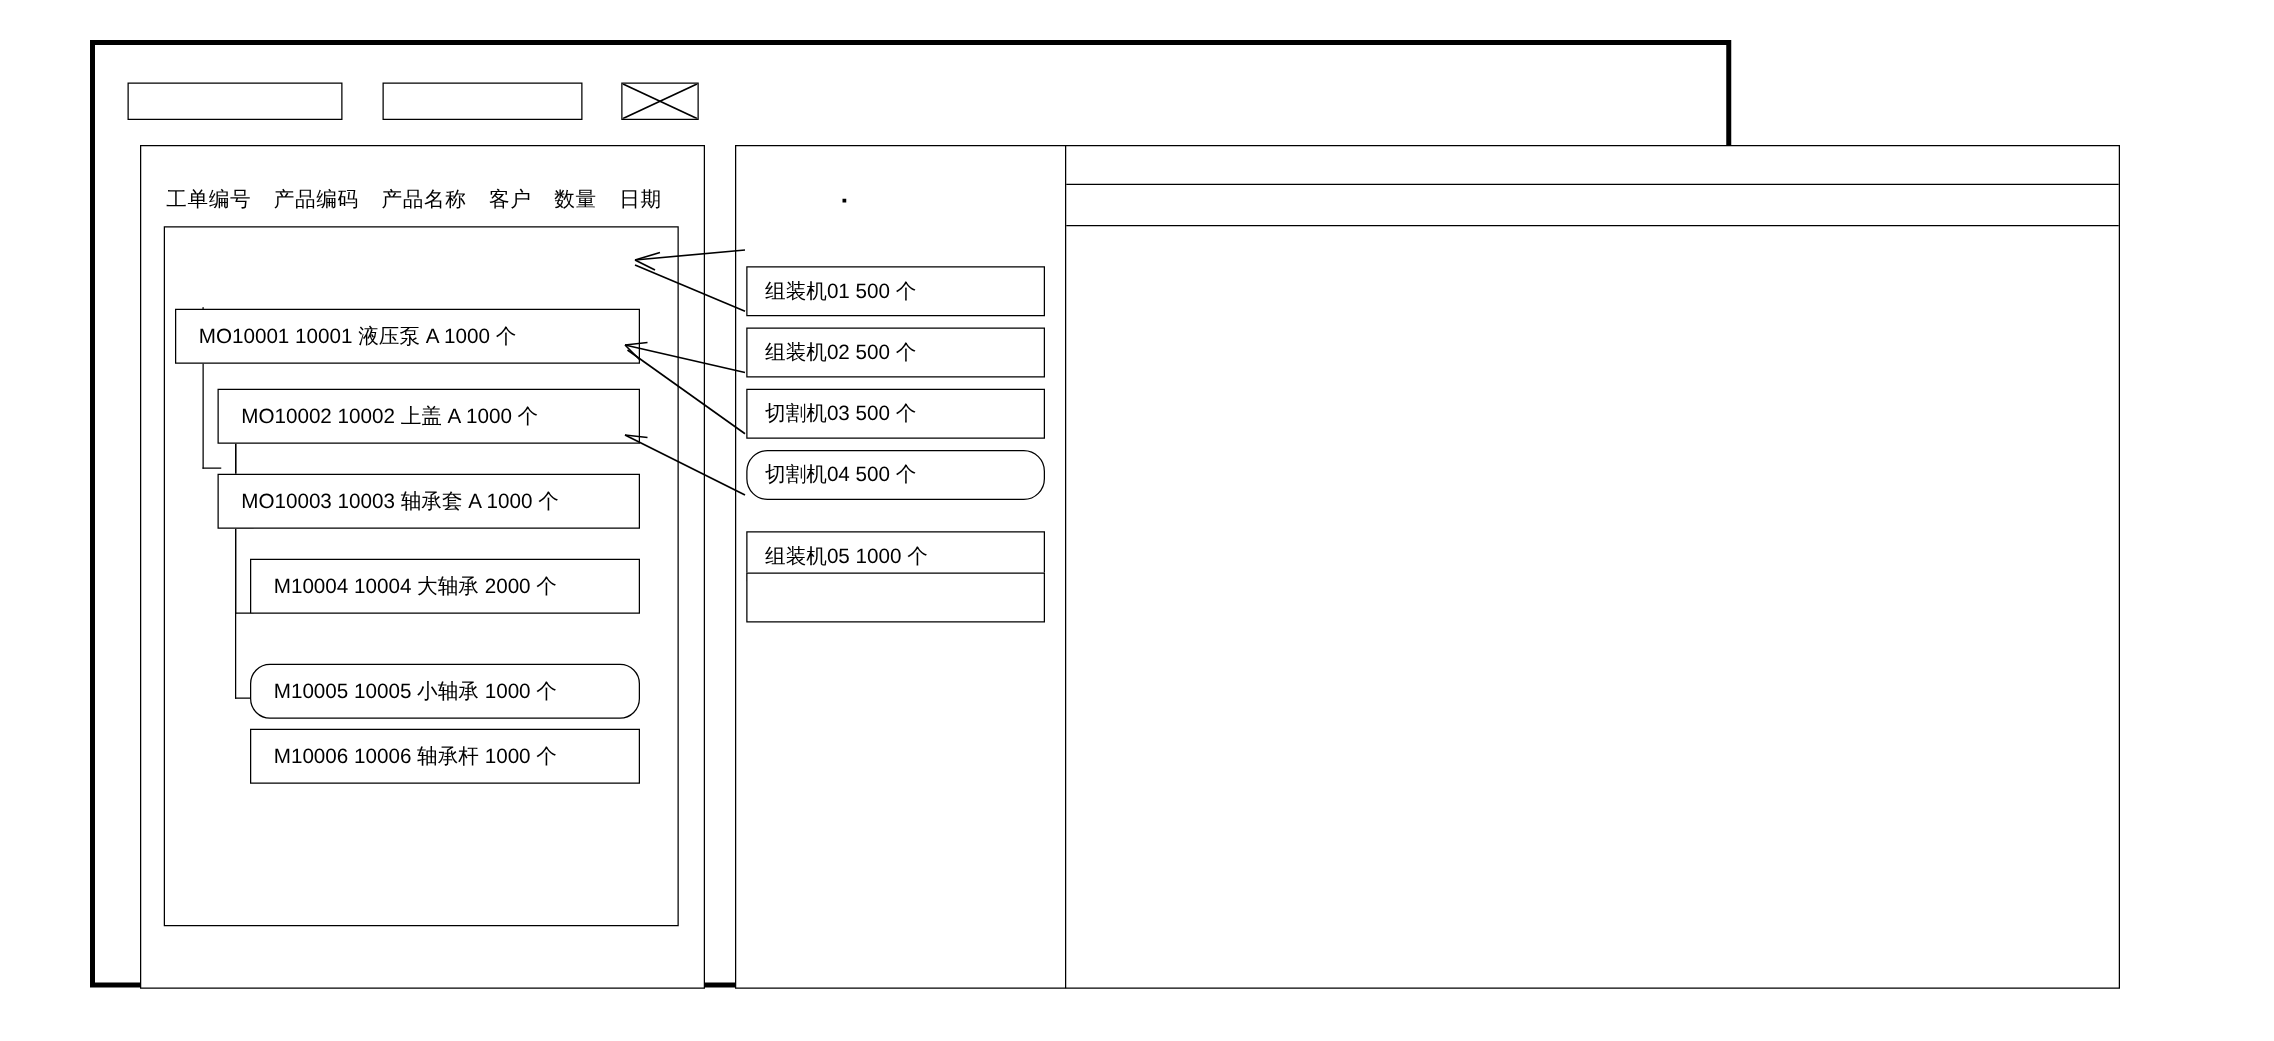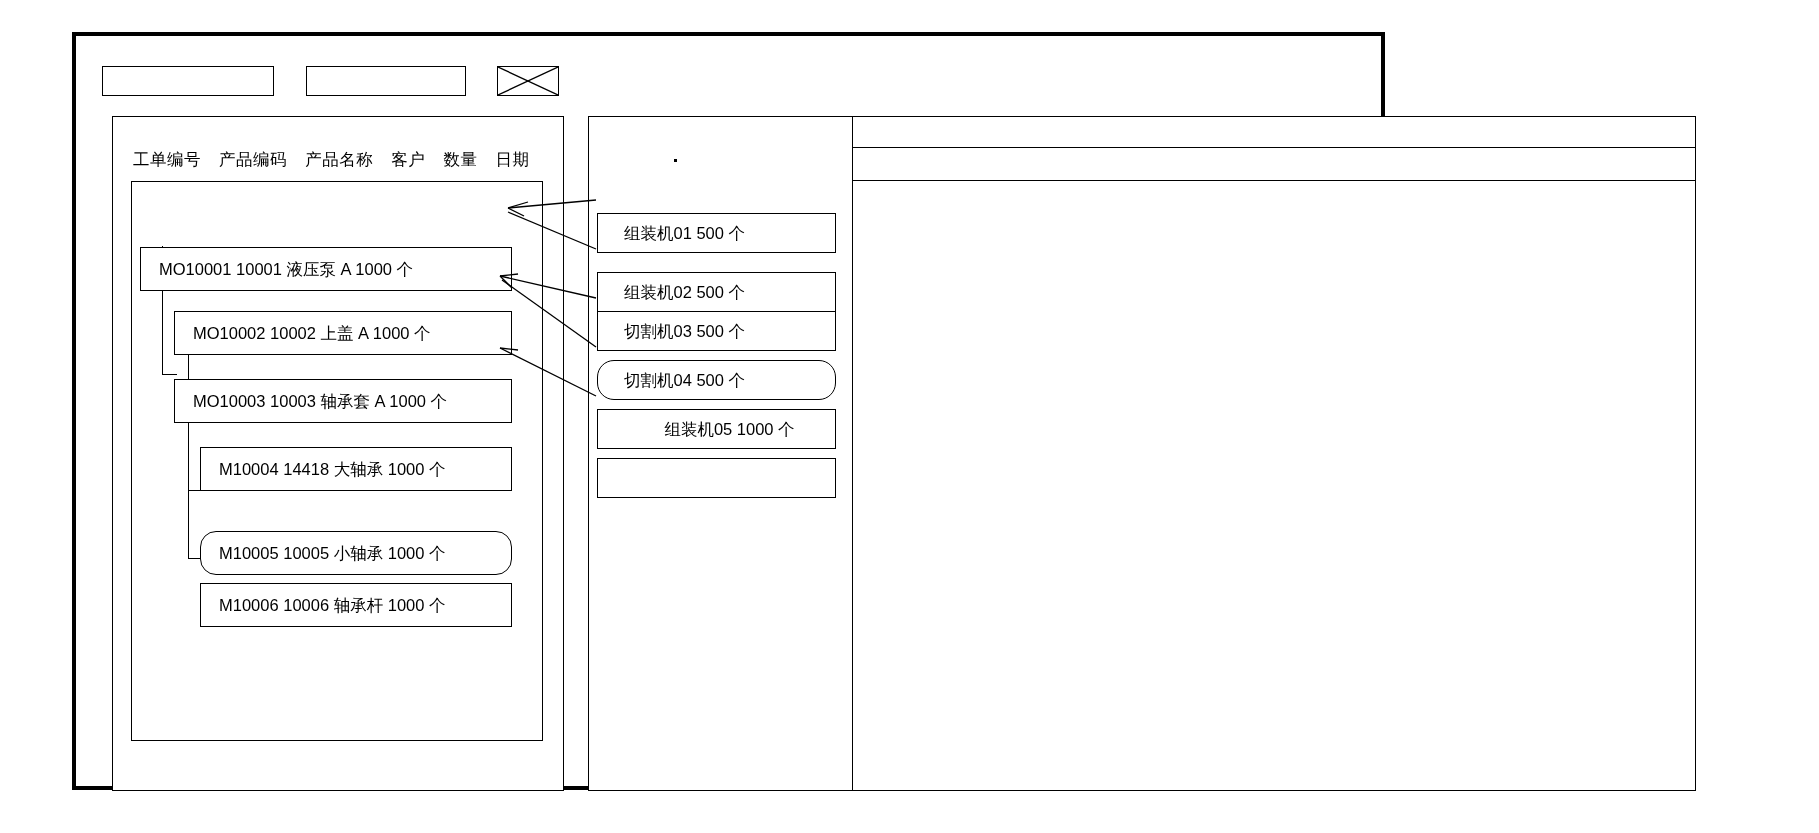--- a/index.html
+++ b/index.html
@@ -40,21 +40,21 @@
   .row.d2{left:68px; width:312px;}
 
   
   .elbow{position:absolute;border-left:1.4px solid #000;
          border-bottom:1.4px solid #000;}
 
   
   .dot{position:absolute;left:85px;top:42px;width:3px;height:3px;background:#000;}
   .mrow{position:absolute;left:8px;width:239px;height:40px;line-height:38px;
         border:1.4px solid #000;box-sizing:border-box;background:#fff;
-        font-size:16.5px;white-space:nowrap;padding-left:26px;}
+        font-size:16.5px;white-space:nowrap;padding-left:14px;}
 
   
   .rp-header{position:absolute;left:0;top:30px;width:100%;height:34px;
              border-top:1.6px solid #000;border-bottom:1.6px solid #000;
              box-sizing:border-box;}
 
   
   .links{position:absolute;left:0;top:0;width:1648px;height:758px;
          pointer-events:none;}
 </style>
@@ -89,34 +89,34 @@
 
       <div class="elbow" style="left:30px; top:64px;  width:14px; height:38px;"></div>
       <div class="elbow" style="left:30px; top:64px;  width:14px; height:128px;"></div>
       <div class="elbow" style="left:56px; top:156px; width:14px; height:84px;"></div>
       <div class="elbow" style="left:56px; top:156px; width:14px; height:152px;"></div>
       <div class="elbow" style="left:56px; top:156px; width:14px; height:220px;"></div>
 
       <div class="row d0" style="top:20px;">MO10001   10001  液压泵   A    1000 个</div>
       <div class="row d1" style="top:84px;">MO10002  10002   上盖  A   1000   个</div>
       <div class="row d1" style="top:152px;">MO10003  10003   轴承套 A   1000    个</div>
-      <div class="row d2" style="top:220px;">M10004 14418  大轴承  1000   个</div>
+      <div class="row d2" style="top:220px;">M10004 10004  大轴承  2000   个</div>
       <div class="row d2" style="top:304px;border-radius:16px;">M10005  10005  小轴承  1000   个</div>
       <div class="row d2" style="top:356px;">M10006  10006  轴承杆  1000   个</div>
     </div>
   </div>
 
   <div class="panel mid-panel">
     <div class="dot"></div>
 
     <div class="mrow" style="top:96px;">组装机01    500  个</div>
-    <div class="mrow" style="top:155px;">组装机02    500  个</div>
+    <div class="mrow" style="top:145px;">组装机02    500  个</div>
     <div class="mrow" style="top:194px;">切割机03    500  个</div>
     <div class="mrow" style="top:243px;border-radius:17px;">切割机04  500  个</div>
-    <div class="mrow" style="top:292px;text-align:center;">组装机05   1000 个</div>
+    <div class="mrow" style="top:308px;">组装机05   1000 个</div>
     <div class="mrow" style="top:341px;"></div>
   </div>
 
   <div class="panel right-panel">
     <div class="rp-header"></div>
     <div style="position:absolute;left:0;top:64px;width:100%;height:609px;"></div>
   </div>
 
   <svg class="links" viewBox="0 0 1648 758">
     <g stroke="#000" stroke-width="1.3" fill="none">

